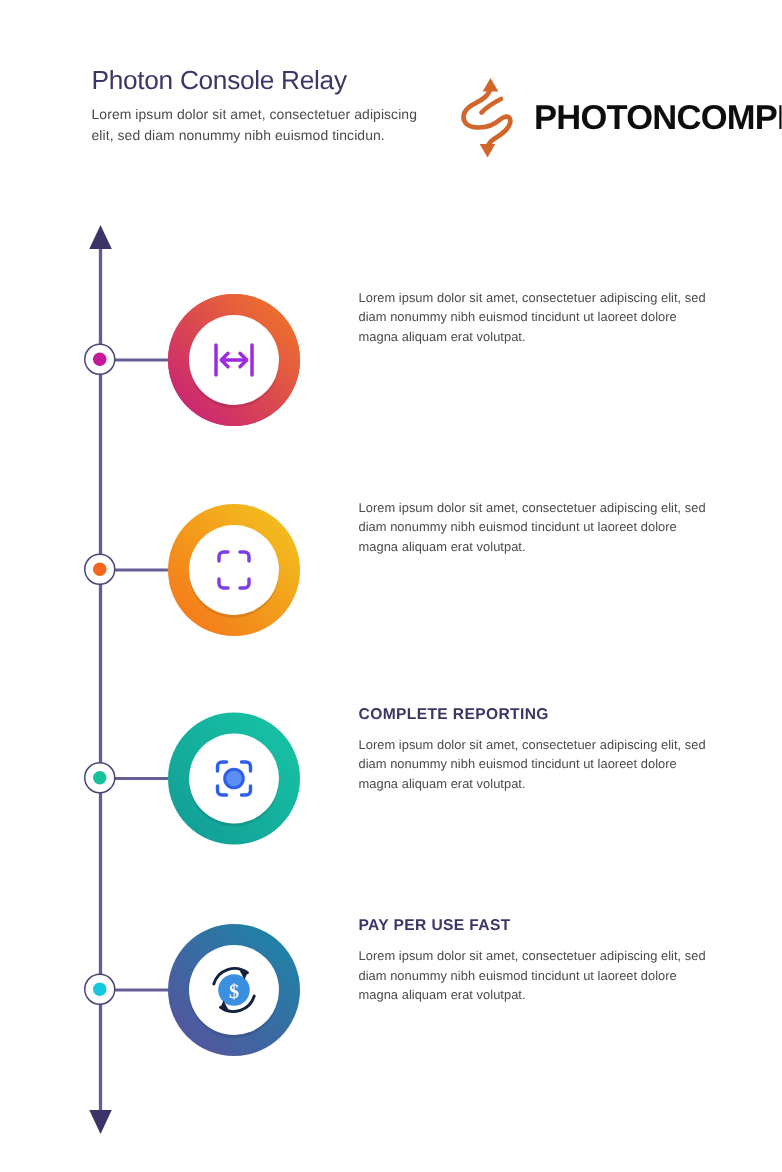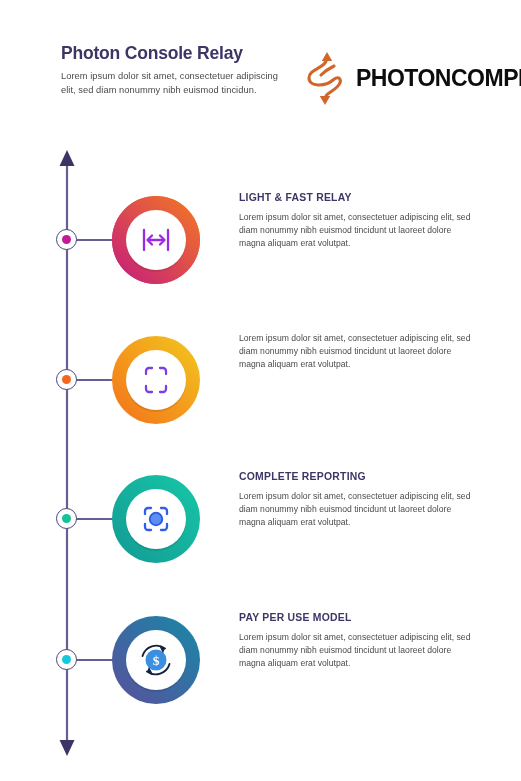--- a/index.html
+++ b/index.html
@@ -13,21 +13,21 @@
   .page{ position:relative; width:521px; height:781px; }
 
   
   .header{
     position:absolute; left:0; top:0; width:521px; height:140px;
   }
   .header-left{
     position:absolute; left:61px; top:44px; width:230px;
   }
   .page-title{
-    font-size:17.5px; font-weight:bold; color:#3d3566;
+    font-size:17.5px; font-weight:normal; color:#3d3566;
     letter-spacing:-0.2px; margin:0 0 7px 0; line-height:1.1;
   }
   .page-sub{
     font-size:9.3px; color:#4a4a4a; line-height:1.45; margin:0;
     letter-spacing:0.05px;
   }
   .logo{
     position:absolute; left:303px; top:48px;
     display:flex; align-items:center; gap:7px;
   }
@@ -140,21 +140,20 @@
         <g stroke="#9b2ae0" stroke-width="2.3" fill="none" stroke-linecap="round" stroke-linejoin="round">
           <line x1="36" y1="38" x2="36" y2="58"></line>
           <line x1="60" y1="38" x2="60" y2="58"></line>
           <line x1="40" y1="48" x2="56" y2="48"></line>
           <polyline points="44,43.5 39.5,48 44,52.5"></polyline>
           <polyline points="52,43.5 56.5,48 52,52.5"></polyline>
         </g>
       </svg>
     </div>
     <div class="row-text">
-      <h2 class="row-title">LIGHT &amp; FAST RELAY</h2>
       <p class="row-body">Lorem ipsum dolor sit amet, consectetuer adipiscing elit, sed diam nonummy nibh euismod tincidunt ut laoreet dolore magna aliquam erat volutpat.</p>
     </div>
   </div>
 
   <div class="row" id="row-1">
     <div class="connector"></div>
     <div class="node-dot">
       <i style="background:#f4661c;"></i>
     </div>
     <div class="badge">
@@ -237,18 +236,18 @@
           <g stroke="#14213d" stroke-width="1.9" fill="none" stroke-linecap="round">
             <path d="M34.5 44 A14.5 14.5 0 0 1 57 36.5"></path>
             <path d="M61.5 52 A14.5 14.5 0 0 1 39 59.5"></path>
           </g>
           <path d="M57 36.5 L51.5 34.5 L55 41 Z" fill="#14213d"></path>
           <path d="M39 59.5 L44.5 61.5 L41 55 Z" fill="#14213d"></path>
         </g>
       </svg>
     </div>
     <div class="row-text">
-      <h2 class="row-title">PAY PER USE MODEL</h2>
+      <h2 class="row-title">PAY PER USE FAST</h2>
       <p class="row-body">Lorem ipsum dolor sit amet, consectetuer adipiscing elit, sed diam nonummy nibh euismod tincidunt ut laoreet dolore magna aliquam erat volutpat.</p>
     </div>
   </div>
 
 </div>
 
 </body></html>

